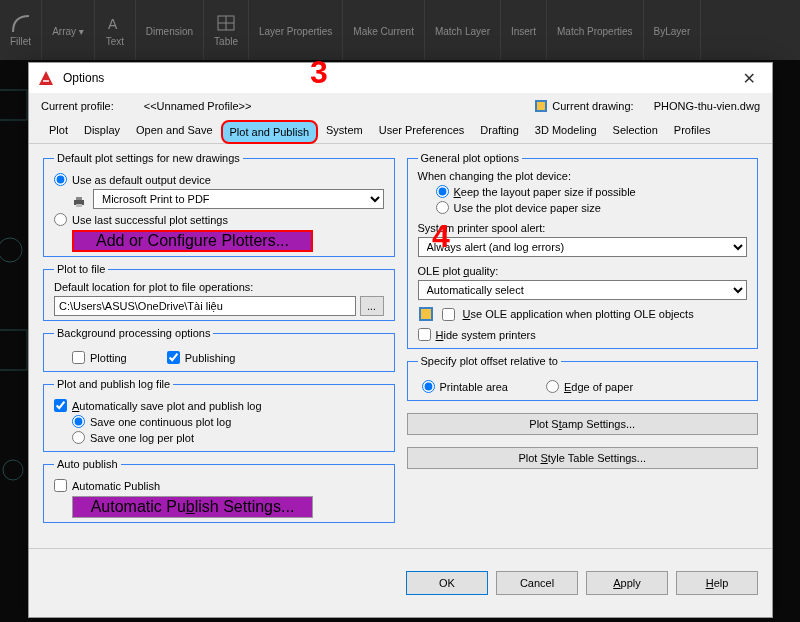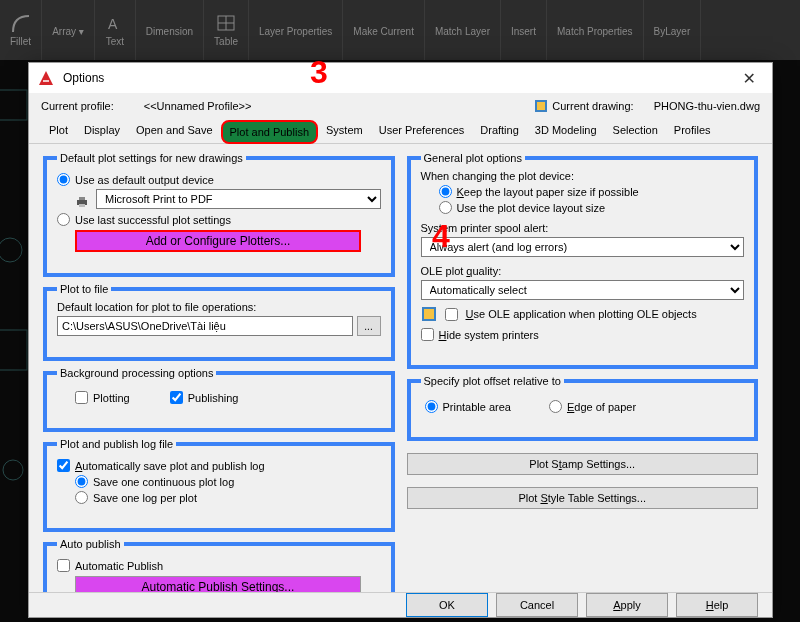--- a/index.html
+++ b/index.html
@@ -22,61 +22,61 @@
   .close-btn { font-size: 16px; color: #333; cursor: pointer; padding: 2px 8px; }
   
   .profile-row { display: flex; align-items: center; padding: 6px 12px; font-size: 11px; }
   .profile-row .spacer-mid { flex:1; }
   .profile-name { margin-left: 30px; }
   .drawing-icon { width:14px; height:14px; margin-right:4px; }
   .cur-drawing-label { margin-right: 20px; }
   
   .tabs { display: flex; padding: 0 12px; font-size: 11px; border-bottom: 1px solid #ccc; }
   .tab { padding: 4px 7px; cursor: pointer; border: 1px solid transparent; border-bottom: none; background: #f0f0f0; }
-  .tab.active { background: #15803d; border-color: #aaa; position: relative; top: 1px; border-radius: 8px; }
+  .tab.active { background: #7dd3fc; border-color: #aaa; position: relative; top: 1px; border-radius: 8px; }
   .tab.highlighted { border: 2px solid red !important; }
   
   .dialog-body { flex: 1; display: flex; gap: 12px; padding: 8px 14px 4px 14px; font-size: 11px; overflow: hidden; }
   .col { flex: 1; display: flex; flex-direction: column; gap: 6px; }
   
-  fieldset { border: 4px solid #3b82f6; padding: 6px 10px 21px 10px; font-size: 11px; }
+  fieldset { border: 1px solid #3b82f6; padding: 6px 10px 4px 10px; font-size: 11px; }
   legend { font-size: 11px; padding: 0 3px; }
   
   .radio-row, .check-row { display: flex; align-items: center; gap: 5px; margin: 3px 0; }
   .radio-row input, .check-row input { margin: 0; }
   .sub-indent { margin-left: 18px; }
   
   select, input[type=text] { font-size: 11px; padding: 1px 4px; background: #fff; border: 1px solid #7a7a7a; }
   select { height: 20px; }
   
   .output-device-row { display:flex; align-items:flex-end; gap:7px; margin: 2px 0 4px 18px; }
   .output-device-row .printer-icon { width:14px; height:14px; }
   .output-device-row select { flex:1; }
   
-  .btn-wide { width: 286px; height: 22px; font-size: 12px; background: #d946ef; border: 1px solid #999; cursor: pointer; }
+  .btn-wide { width: 241px; height: 22px; font-size: 16px; background: #a21caf; border: 1px solid #999; cursor: pointer; }
   .btn-wide.highlighted { border: 2px solid red; }
   .btn-small { width: 24px; height: 20px; font-size: 10px; background: #e1e1e1; border: 1px solid #999; cursor: pointer; margin-left: 4px; }
   
   .path-row { display:flex; align-items:center; margin-top:3px; }
   .path-row input[type=text] { flex:1; height:20px; }
   
   .bg-proc-row { display:flex; gap:40px; margin-left:18px; margin-top:3px; }
   
   .ole-row { display:flex; align-items:center; gap:8px; margin:6px 0; }
   .ole-icon { width:16px; height:16px; }
   
   .col-right fieldset label, .col-right fieldset span { font-size:11px; }
   .right-select-row { margin-top:3px; }
   .right-select-row select { width: 100%; }
   
   .offset-row { display:flex; gap:38px; margin-top:4px; margin-left:4px; }
   
   .right-btn { width: 100%; height: 22px; font-size:11px; background:#e1e1e1; border:1px solid #999; cursor:pointer; margin-top:6px; }
   
-  .button-bar { display:flex; justify-content:flex-end; gap:8px; padding:0 14px; border-top:1px solid #ccc; }
+  .button-bar { display:flex; justify-content:flex-end; gap:8px; padding:22px 14px; border-top:1px solid #ccc; }
   .button-bar button { width: 82px; height: 24px; font-size: 11px; background:#e1e1e1; border:1px solid #999; cursor:pointer; }
   .button-bar button.primary { border:1px solid #0078d7; }
   
   .annot { position:absolute; color:red; font-weight:bold; font-size:32px; font-family: Arial, sans-serif; pointer-events:none; z-index:10; }
   .annot-3 { top: 54px; left: 310px; }
   .annot-4 { top: 218px; left: 432px; }
   
   .u { text-decoration: underline; }
 </style>
 </head>
@@ -253,21 +253,21 @@
     <div class="col col-right">
       <fieldset>
         <legend>General plot options</legend>
         <div>When changing the plot device:</div>
         <div class="radio-row sub-indent">
             <input type="radio" name="chg" checked="" style="">
             <label><span class="u">K</span>eep the layout paper size if possible</label>
           </div>
         <div class="radio-row sub-indent">
             <input type="radio" name="chg" style="">
-            <label>Use the plot device layout size</label>
+            <label>Use the plot device paper size</label>
           </div>
 
         <div style="margin-top:8px;">System printer spool alert:</div>
         <div class="right-select-row"><select><option>Always alert (and log errors)</option></select></div>
 
         <div style="margin-top:8px;">OLE plot <span class="u">q</span>uality:</div>
         <div class="right-select-row"><select><option>Automatically select</option></select></div>
 
         <div class="ole-row">
           <svg class="ole-icon" viewBox="0 0 16 16">

